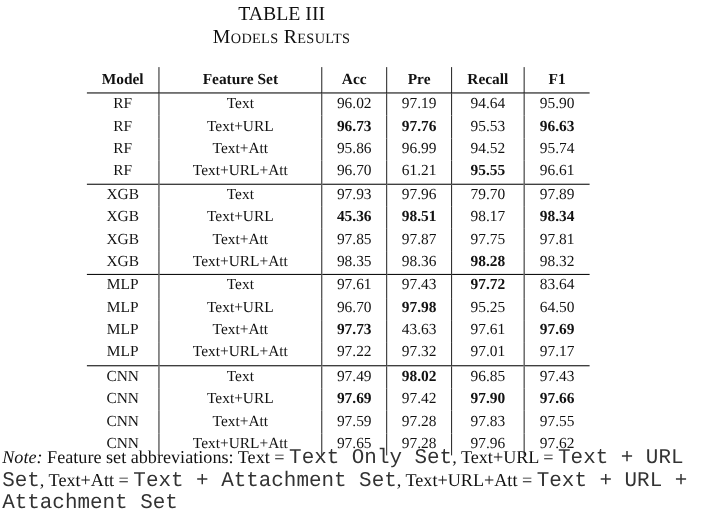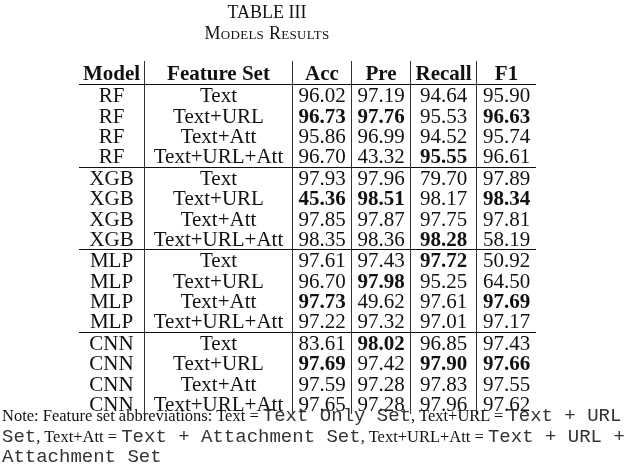--- a/index.html
+++ b/index.html
@@ -10,38 +10,38 @@
     body {
       width: 640px;
       height: 466px;
       position: relative;
       overflow: hidden;
       font-family: "Liberation Serif", "DejaVu Serif", serif;
       color: #111111;
     }
     .caption {
       position: absolute;
-      left: 11px;
+      left: 0;
       width: 512px;
       text-align: center;
       font-size: 18px;
       line-height: 20px;
     }
     .caption-number { top: 2px; }
     .caption-title {
       top: 23px;
       font-variant: small-caps;
       letter-spacing: 0.3px;
     }
     table.results {
       position: absolute;
       left: 79px;
       top: 61px;
       border-collapse: collapse;
-      font-size: 21px;
+      font-size: 14px;
     }
     table.results th, table.results td {
       padding: 0;
       text-align: center;
       height: 20.4px;
       line-height: 20px;
       white-space: nowrap;
     }
     table.results th {
       font-weight: bold;
@@ -62,21 +62,21 @@
       top: 406px;
       width: 636px;
       font-size: 16.5px;
       line-height: 19.5px;
     }
     .note .mono {
       font-family: "Liberation Mono", "DejaVu Sans Mono", monospace;
       font-size: 19px;
       color: #333;
     }
-    .note .ital { }
+    .note .ital { font-style: italic; }
   </style>
 </head>
 <body>
 
 <div class="caption caption-number">TABLE III</div>
 <div class="caption caption-title">Models Results</div>
 
 <table class="results">
   <thead>
     <tr>
@@ -110,21 +110,21 @@
         <td class="c-feat">Text+Att</td>
         <td class="c-acc">95.86</td>
         <td class="c-pre">96.99</td>
         <td class="c-rec">94.52</td>
         <td class="c-f1">95.74</td>
       </tr>
       <tr>
         <td class="c-model">RF</td>
         <td class="c-feat">Text+URL+Att</td>
         <td class="c-acc">96.70</td>
-        <td class="c-pre">43.32</td>
+        <td class="c-pre">61.21</td>
         <td class="c-rec bold">95.55</td>
         <td class="c-f1">96.61</td>
       </tr>
       <tr class="group-start">
         <td class="c-model">XGB</td>
         <td class="c-feat">Text</td>
         <td class="c-acc">97.93</td>
         <td class="c-pre">97.96</td>
         <td class="c-rec">79.70</td>
         <td class="c-f1">97.89</td>
@@ -144,58 +144,58 @@
         <td class="c-pre">97.87</td>
         <td class="c-rec">97.75</td>
         <td class="c-f1">97.81</td>
       </tr>
       <tr>
         <td class="c-model">XGB</td>
         <td class="c-feat">Text+URL+Att</td>
         <td class="c-acc">98.35</td>
         <td class="c-pre">98.36</td>
         <td class="c-rec bold">98.28</td>
-        <td class="c-f1">58.19</td>
+        <td class="c-f1">98.32</td>
       </tr>
       <tr class="group-start">
         <td class="c-model">MLP</td>
         <td class="c-feat">Text</td>
         <td class="c-acc">97.61</td>
         <td class="c-pre">97.43</td>
         <td class="c-rec bold">97.72</td>
-        <td class="c-f1">50.92</td>
+        <td class="c-f1">83.64</td>
       </tr>
       <tr>
         <td class="c-model">MLP</td>
         <td class="c-feat">Text+URL</td>
         <td class="c-acc">96.70</td>
         <td class="c-pre bold">97.98</td>
         <td class="c-rec">95.25</td>
         <td class="c-f1">64.50</td>
       </tr>
       <tr>
         <td class="c-model">MLP</td>
         <td class="c-feat">Text+Att</td>
         <td class="c-acc bold">97.73</td>
-        <td class="c-pre">49.62</td>
+        <td class="c-pre">43.63</td>
         <td class="c-rec">97.61</td>
         <td class="c-f1 bold">97.69</td>
       </tr>
       <tr>
         <td class="c-model">MLP</td>
         <td class="c-feat">Text+URL+Att</td>
         <td class="c-acc">97.22</td>
         <td class="c-pre">97.32</td>
         <td class="c-rec">97.01</td>
         <td class="c-f1">97.17</td>
       </tr>
       <tr class="group-start">
         <td class="c-model">CNN</td>
         <td class="c-feat">Text</td>
-        <td class="c-acc">83.61</td>
+        <td class="c-acc">97.49</td>
         <td class="c-pre bold">98.02</td>
         <td class="c-rec">96.85</td>
         <td class="c-f1">97.43</td>
       </tr>
       <tr>
         <td class="c-model">CNN</td>
         <td class="c-feat">Text+URL</td>
         <td class="c-acc bold">97.69</td>
         <td class="c-pre">97.42</td>
         <td class="c-rec bold">97.90</td>

